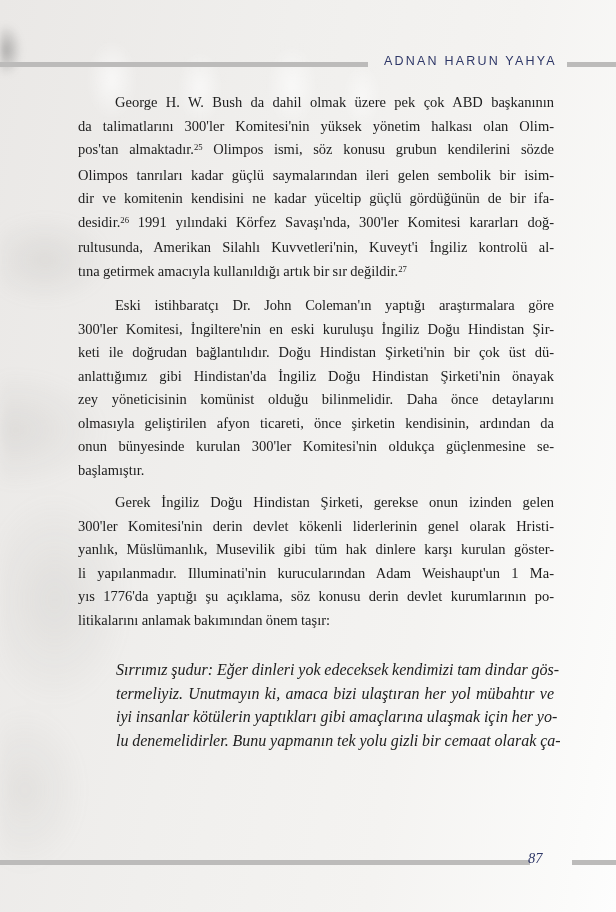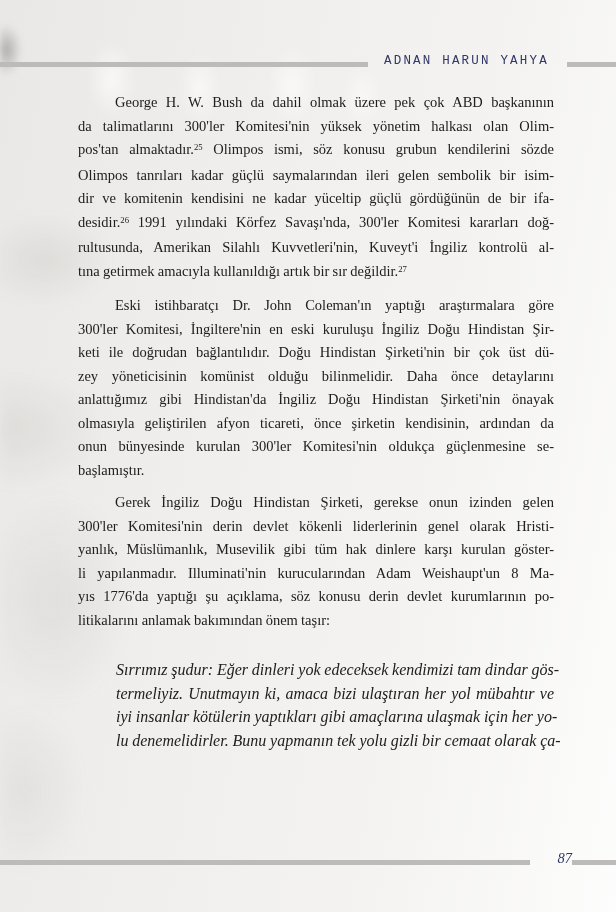--- a/index.html
+++ b/index.html
@@ -33,28 +33,28 @@
     filter:blur(6px);
   }
   
   .rule{position:absolute;height:5px;background:var(--rule_gray,#bcbbba);}
   .hrule-left{left:0;top:62px;width:368px;}
   .hrule-right{left:567px;top:62px;width:49px;}
   .frule-left{left:0;top:860px;width:530px;}
   .frule-right{left:572px;top:860px;width:44px;}
   .header-title{
     position:absolute;left:384px;top:54px;
-    font-family:Liberation Mono, monospace;
+    font-family:Liberation Sans, sans-serif;
     font-size:12.5px;letter-spacing:2.2px;
     color:var(--accent_navy,#2e3767);
     white-space:nowrap;
   }
   .page-number{
     position:absolute;left:528px;top:850px;width:44px;
-    text-align:right;
+    text-align:left;
     font-style:italic;font-size:14.5px;
     color:var(--accent_navy,#2e3767);
   }
   
   .text-column{
     position:absolute;left:78px;top:91px;width:476px;
     font-size:14.5px;line-height:23.5px;
     word-spacing:-0.4px;
   }
   .para{margin:0 0 9px 0;}
@@ -99,31 +99,31 @@
         <div class="jline">Olimpos tanrıları kadar güçlü saymalarından ileri gelen sembolik bir isim-</div>
         <div class="jline">dir ve komitenin kendisini ne kadar yüceltip güçlü gördüğünün de bir ifa-</div>
         <div class="jline">desidir.<sup>26</sup> 1991 yılındaki Körfez Savaşı'nda, 300'ler Komitesi kararları doğ-</div>
         <div class="jline">rultusunda, Amerikan Silahlı Kuvvetleri'nin, Kuveyt'i İngiliz kontrolü al-</div>
         <div class="jline lastline">tına getirmek amacıyla kullanıldığı artık bir sır değildir.<sup>27</sup></div>
       </div>
       <div class="para body">
         <div class="jline">Eski istihbaratçı Dr. John Coleman'ın yaptığı araştırmalara göre</div>
         <div class="jline">300'ler Komitesi, İngiltere'nin en eski kuruluşu İngiliz Doğu Hindistan Şir-</div>
         <div class="jline">keti ile doğrudan bağlantılıdır. Doğu Hindistan Şirketi'nin bir çok üst dü-</div>
+        <div class="jline">anlattığımız gibi Hindistan'da İngiliz Doğu Hindistan Şirketi'nin önayak</div>
         <div class="jline">zey yöneticisinin komünist olduğu bilinmelidir. Daha önce detaylarını</div>
-        <div class="jline">anlattığımız gibi Hindistan'da İngiliz Doğu Hindistan Şirketi'nin önayak</div>
         <div class="jline">olmasıyla geliştirilen afyon ticareti, önce şirketin kendisinin, ardından da</div>
         <div class="jline">onun bünyesinde kurulan 300'ler Komitesi'nin oldukça güçlenmesine se-</div>
         <div class="jline lastline">başlamıştır.</div>
       </div>
       <div class="para body">
         <div class="jline">Gerek İngiliz Doğu Hindistan Şirketi, gerekse onun izinden gelen</div>
         <div class="jline">300'ler Komitesi'nin derin devlet kökenli liderlerinin genel olarak Hristi-</div>
         <div class="jline">yanlık, Müslümanlık, Musevilik gibi tüm hak dinlere karşı kurulan göster-</div>
-        <div class="jline">li yapılanmadır. Illuminati'nin kurucularından Adam Weishaupt'un 8 Ma-</div>
+        <div class="jline">li yapılanmadır. Illuminati'nin kurucularından Adam Weishaupt'un 1 Ma-</div>
         <div class="jline">yıs 1776'da yaptığı şu açıklama, söz konusu derin devlet kurumlarının po-</div>
         <div class="jline lastline">litikalarını anlamak bakımından önem taşır:</div>
       </div>
       <div class="para quote">
         <div class="jline">Sırrımız şudur: Eğer dinleri yok edeceksek kendimizi tam dindar gös-</div>
         <div class="jline">termeliyiz. Unutmayın ki, amaca bizi ulaştıran her yol mübahtır ve</div>
         <div class="jline">iyi insanlar kötülerin yaptıkları gibi amaçlarına ulaşmak için her yo-</div>
         <div class="jline">lu denemelidirler. Bunu yapmanın tek yolu gizli bir cemaat olarak ça-</div>
       </div>
     </div>

